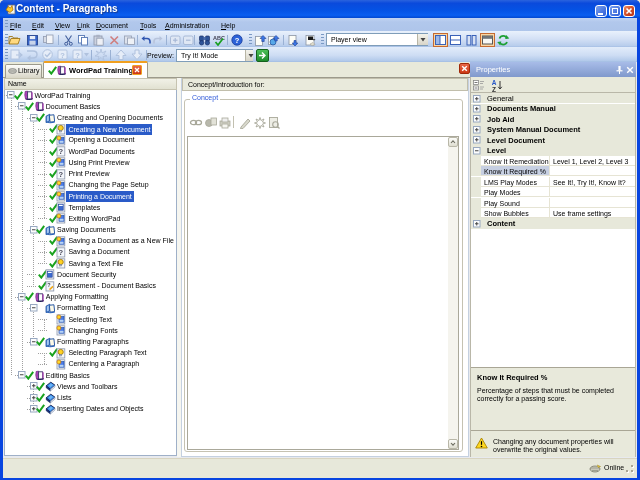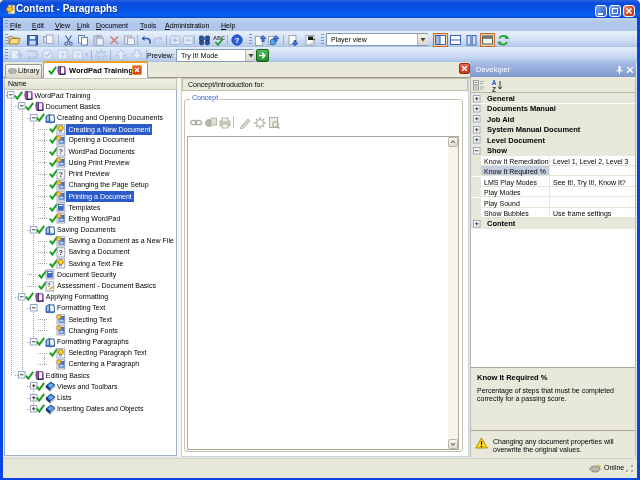--- a/index.html
+++ b/index.html
@@ -619,21 +619,21 @@
 <div class="ab" style="left:187px;top:136px;width:272px;height:314px;background:#fff;border:1px solid #aaa89a;box-sizing:border-box"></div>
 <div class="ab" style="left:448px;top:137px;width:10px;height:312px;background:#f5f4ee"></div>
 <div class="ab" style="left:448px;top:137px;width:10px;height:10px;background:linear-gradient(180deg,#fdfdfa,#deddd0);border:1px solid #b9b7a8;border-radius:2px;box-sizing:border-box"><svg width="8" height="8" viewBox="0 0 8 8">
       <path d="M2,5 L4,2.8 L6,5" fill="none" stroke="#6a6a5e" stroke-width="1.1"></path>
     </svg></div>
 <div class="ab" style="left:448px;top:439px;width:10px;height:10px;background:linear-gradient(180deg,#fdfdfa,#deddd0);border:1px solid #b9b7a8;border-radius:2px;box-sizing:border-box"><svg width="8" height="8" viewBox="0 0 8 8">
       <path d="M2,3 L4,5.2 L6,3" fill="none" stroke="#6a6a5e" stroke-width="1.1"></path>
     </svg></div>
 <div class="ab" style="left:470px;top:62px;width:166px;height:395px;background:#e8e9db;border:1px solid #b9b7a8;box-sizing:border-box"></div>
 <div class="ab" style="left:470px;top:62px;width:166px;height:15px;background:linear-gradient(180deg,#a8bce8,#8099cc)"></div>
-<span class="tx" style="left:476px;top:66px;color:#fff;font-size:7.5px">Developer</span>
+<span class="tx" style="left:476px;top:66px;color:#fff;font-size:7.5px">Properties</span>
 <div class="ab" style="left:615px;top:65px;width:9px;height:10px"><svg width="9" height="10" viewBox="0 0 9 10">
       <rect x="3.4" y="1" width="2.2" height="4.5" fill="#fff"></rect>
       <line x1="1.5" y1="5.8" x2="7.5" y2="5.8" stroke="#fff" stroke-width="1.2"></line>
       <line x1="4.5" y1="6" x2="4.5" y2="9" stroke="#fff" stroke-width="1"></line>
     </svg></div>
 <div class="ab" style="left:626px;top:66px;width:8px;height:8px"><svg width="8" height="8" viewBox="0 0 8 8">
       <path d="M1.2,1.2 L6.8,6.8 M6.8,1.2 L1.2,6.8" stroke="#fff" stroke-width="1.4"></path>
     </svg></div>
 <div class="ab" style="left:473px;top:80px;width:12px;height:11px"><svg width="12" height="11" viewBox="0 0 12 11">
       <rect x="0.5" y="0.5" width="5" height="4" fill="#fff" stroke="#888" stroke-width="0.8"></rect>
@@ -651,21 +651,21 @@
       <path d="M10,2 L10,9.5 M8.2,7.8 L10,10 L11.8,7.8" fill="none" stroke="#333" stroke-width="1"></path>
     </svg></div>
 <div class="ab" style="left:471px;top:92px;width:164px;height:1px;background:#b9b7a8"></div>
 <div class="ab" style="left:471px;top:93px;width:164px;height:274px;background:#fff"></div>
 <div class="catrow" style="top:93.0px;height:10.4px"></div>
 <div class="ab" style="left:473px;top:94.5px;width:8px;height:8px"><svg width="8" height="8" viewBox="0 0 8 8">
       <rect x="0.5" y="0.5" width="6.5" height="6.5" fill="#fcfdfe" stroke="#98a8c0" stroke-width="1"></rect>
       <line x1="2" y1="3.75" x2="5.5" y2="3.75" stroke="#444" stroke-width="1"></line>
       <line x1="3.75" y1="2" x2="3.75" y2="5.5" stroke="#444" stroke-width="1"></line>
     </svg></div>
-<span class="tx" style="left:487px;top:94.8px;font-weight:bold;font-size:7.5px">General</span>
+<span class="tx" style="left:487px;top:94.8px;font-weight:normal;font-size:7.5px">General</span>
 <div class="catrow" style="top:103.5px;height:10.4px"></div>
 <div class="ab" style="left:473px;top:105.0px;width:8px;height:8px"><svg width="8" height="8" viewBox="0 0 8 8">
       <rect x="0.5" y="0.5" width="6.5" height="6.5" fill="#fcfdfe" stroke="#98a8c0" stroke-width="1"></rect>
       <line x1="2" y1="3.75" x2="5.5" y2="3.75" stroke="#444" stroke-width="1"></line>
       <line x1="3.75" y1="2" x2="3.75" y2="5.5" stroke="#444" stroke-width="1"></line>
     </svg></div>
 <span class="tx" style="left:487px;top:105.2px;font-weight:bold;font-size:7.5px">Documents Manual</span>
 <div class="catrow" style="top:113.9px;height:10.4px"></div>
 <div class="ab" style="left:473px;top:115.4px;width:8px;height:8px"><svg width="8" height="8" viewBox="0 0 8 8">
       <rect x="0.5" y="0.5" width="6.5" height="6.5" fill="#fcfdfe" stroke="#98a8c0" stroke-width="1"></rect>
@@ -685,21 +685,21 @@
       <rect x="0.5" y="0.5" width="6.5" height="6.5" fill="#fcfdfe" stroke="#98a8c0" stroke-width="1"></rect>
       <line x1="2" y1="3.75" x2="5.5" y2="3.75" stroke="#444" stroke-width="1"></line>
       <line x1="3.75" y1="2" x2="3.75" y2="5.5" stroke="#444" stroke-width="1"></line>
     </svg></div>
 <span class="tx" style="left:487px;top:136.6px;font-weight:bold;font-size:7.5px">Level Document</span>
 <div class="catrow" style="top:145.2px;height:10.4px"></div>
 <div class="ab" style="left:473px;top:146.8px;width:8px;height:8px"><svg width="8" height="8" viewBox="0 0 8 8">
       <rect x="0.5" y="0.5" width="6.5" height="6.5" fill="#fcfdfe" stroke="#98a8c0" stroke-width="1"></rect>
       <line x1="2" y1="3.75" x2="5.5" y2="3.75" stroke="#444" stroke-width="1"></line>
     </svg></div>
-<span class="tx" style="left:487px;top:147.1px;font-weight:bold;font-size:7.5px">Show</span>
+<span class="tx" style="left:487px;top:147.1px;font-weight:bold;font-size:7.5px">Level</span>
 <div class="ab" style="left:471px;top:155.7px;width:10px;height:10.4px;background:#e7e8da"></div>
 <div class="ab" style="left:481px;top:155.7px;width:68px;height:10.4px;background:#fff;border-bottom:1px solid #e6e4d4;box-sizing:border-box"></div>
 <div class="ab" style="left:550px;top:155.7px;width:85px;height:10.4px;background:#fff;border-bottom:1px solid #e6e4d4;box-sizing:border-box"></div>
 <div class="ab" style="left:549px;top:155.7px;width:1px;height:10.4px;background:#e6e4d4"></div>
 <span class="tx" style="left:484px;top:157.7px">Know It Remediation</span>
 <span class="tx" style="left:553px;top:157.7px">Level 1, Level 2, Level 3</span>
 <div class="ab" style="left:471px;top:166.1px;width:10px;height:10.4px;background:#e7e8da"></div>
 <div class="ab" style="left:481px;top:166.1px;width:68px;height:10.4px;background:#c6cfe2;border-bottom:1px solid #e6e4d4;box-sizing:border-box"></div>
 <div class="ab" style="left:550px;top:166.1px;width:85px;height:10.4px;background:#fff;border-bottom:1px solid #e6e4d4;box-sizing:border-box"></div>
 <div class="ab" style="left:549px;top:166.1px;width:1px;height:10.4px;background:#e6e4d4"></div>

